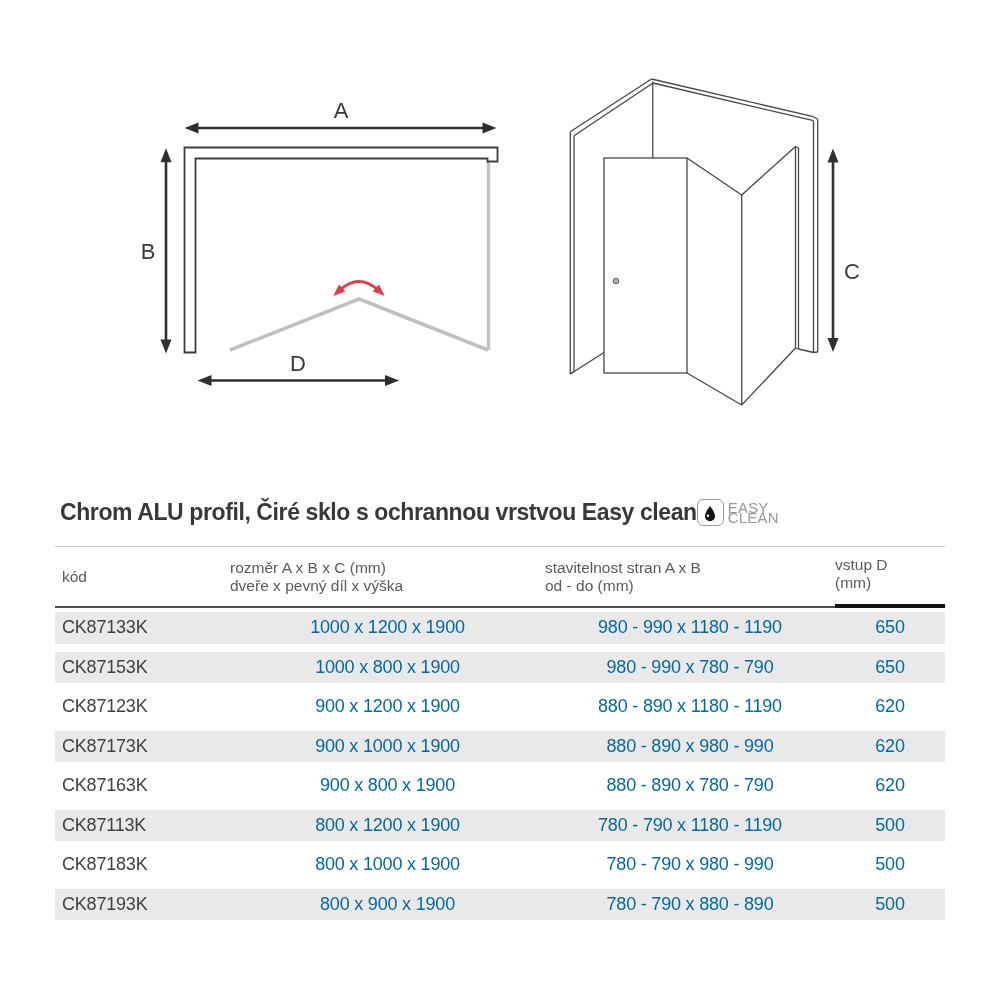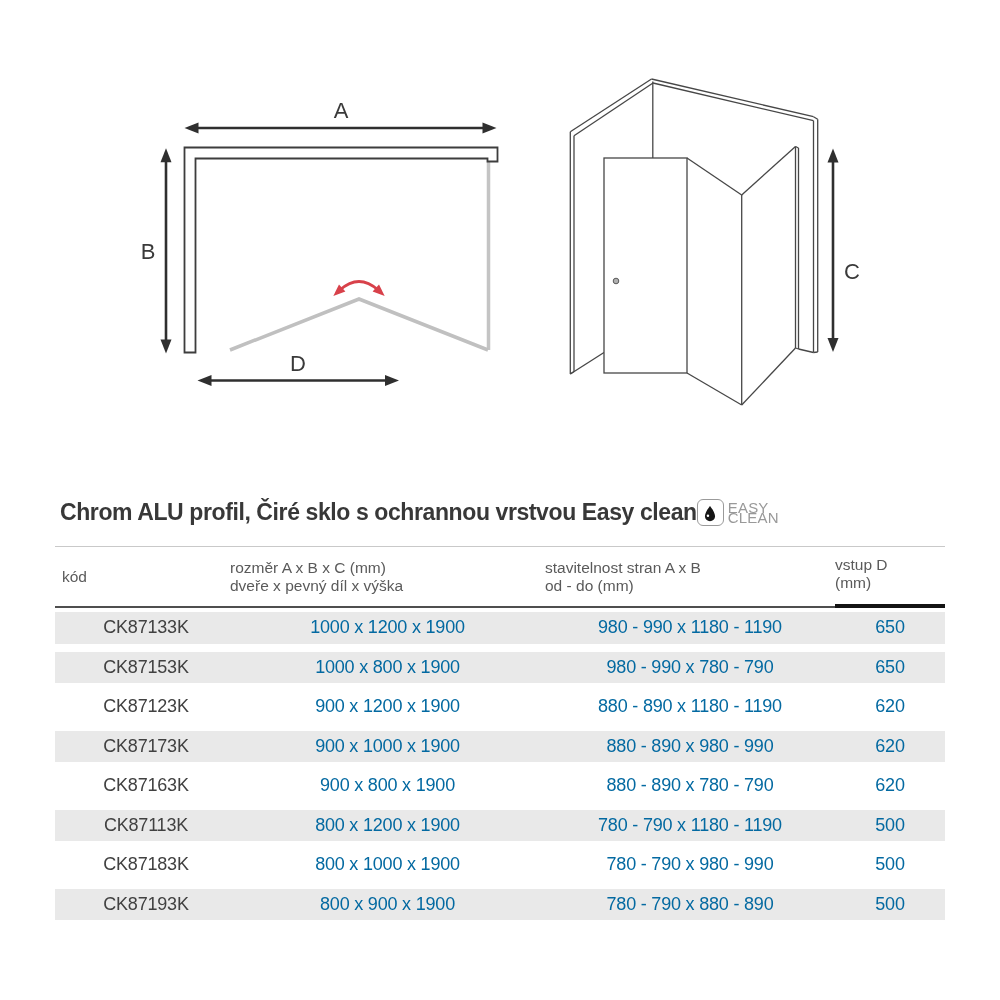--- a/index.html
+++ b/index.html
@@ -32,21 +32,21 @@
   table.spec-table{position:absolute;left:55px;top:546px;width:890px;
                    border-collapse:separate;border-spacing:0;table-layout:fixed;}
   thead th{border-top:1px solid #c9c9c9;border-bottom:2px solid #4f4f4f;
            font-weight:normal;color:#5a5a5a;font-size:15.5px;line-height:18px;
            padding:9px 0 8px;vertical-align:middle;text-align:left;}
   thead th.col-kod{text-align:left;padding-left:7px;}
   thead th.col-entry{border-bottom:4px solid #141414;padding-bottom:12px;}
   .hl{display:block;}
   tbody td{box-sizing:border-box;height:39.5px;font-size:18px;color:#0369a1;
            text-align:center;letter-spacing:-0.2px;padding:0;}
-  tbody td.col-kod{text-align:center;padding-left:7px;color:#414141;}
+  tbody td.col-kod{text-align:left;padding-left:7px;color:#414141;}
   tbody tr.shade td{background:#e9e9e9;border-top:4px solid #fff;border-bottom:4px solid #fff;}
 </style>
 </head>
 <body>
 
 <div class="stage">
 
   <svg class="diagrams" width="1000" height="470" viewBox="0 0 1000 470">
 
     <g>

